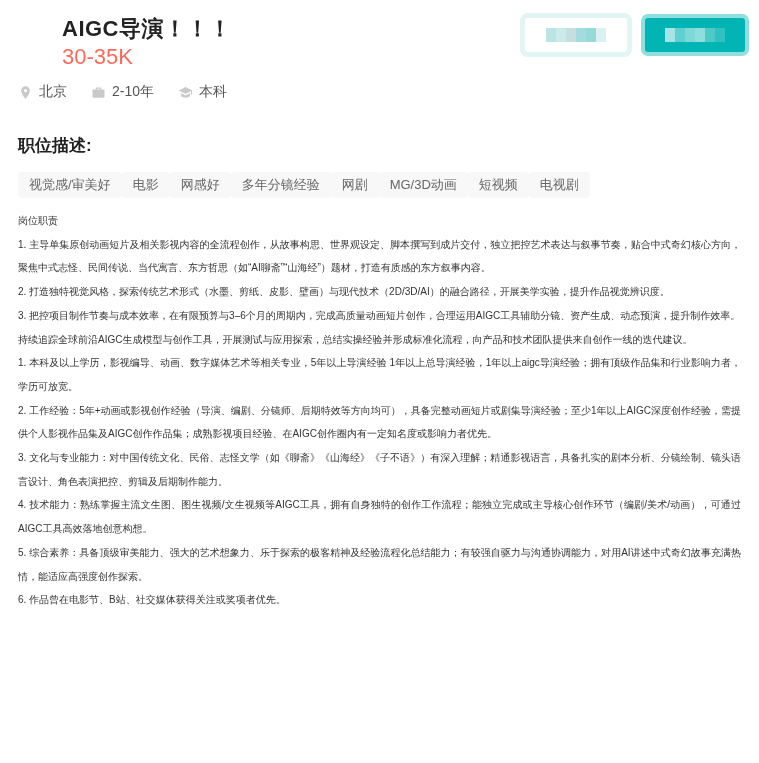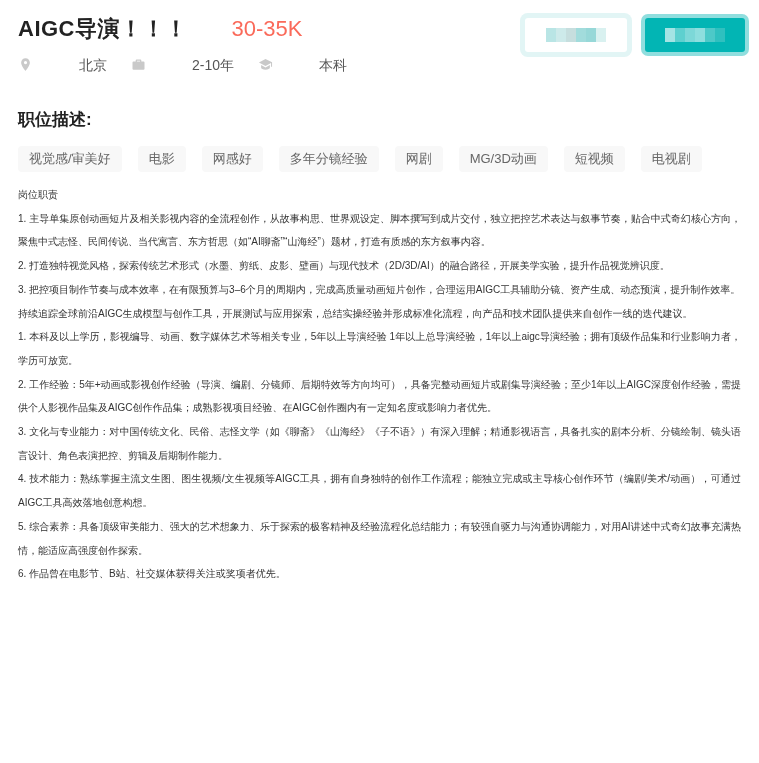--- a/index.html
+++ b/index.html
@@ -7,45 +7,45 @@
   body {
     width: 759px; height: 763px;
     background: #fff;
     overflow: hidden;
     font-family: "Liberation Sans", "DejaVu Sans", sans-serif;
     position: relative;
   }
   .page { padding: 14px 18px 0 18px; position: relative; }
 
   
-  .title-row { display: flex; align-items: baseline; }
+  .title-row { display: flex; align-items: baseline; flex-direction: column; }
   .job-title {
     margin: 0; font-size: 22px; font-weight: 700; color: #222;
     letter-spacing: 0.5px;
   }
   .salary { font-size: 22px; font-weight: 500; color: #fa6a5a; margin-left: 44px; }
 
   .meta-row { display: flex; align-items: center; margin-top: 13px; }
-  .meta-item { display: flex; margin-right: 24px; gap: 40px; }
+  .meta-item { display: flex; align-items: center; margin-right: 24px; }
   .meta-icon { width: 15px; height: 15px; margin-right: 6px; display: inline-flex; }
   .meta-icon svg { width: 15px; height: 15px; fill: #c9c9c9; }
   .meta-label { font-size: 14px; color: #555; }
 
   .actions { position: absolute; top: 18px; right: 14px; display: flex; gap: 18px; }
   .btn { border: none; padding: 0; cursor: pointer; height: 34px; border-radius: 3px;
          display: flex; align-items: center; justify-content: center; }
   .btn-outline { width: 102px; background: #fff; box-shadow: 0 0 0 5px #e2f5f5; }
   .btn-filled  { width: 100px; background: #02b5b4; box-shadow: 0 0 0 4px #90dede; }
   .mosaic { display: flex; }
   .mosaic i { display: block; width: 10px; height: 14px; }
 
   
   .desc-heading { margin: 33px 0 0 0; font-size: 17px; font-weight: 700; color: #222; }
 
-  .tags { display: flex; flex-wrap: wrap; gap: 16px; margin-top: 15px; max-width: 723px; }
+  .tags { display: flex; flex-wrap: wrap; gap: 0; margin-top: 15px; max-width: 723px; }
   .tag {
     background: #f8f8f8; color: #666; font-size: 13px;
     padding: 6px 11px; border-radius: 4px; white-space: nowrap; line-height: 14px;
   }
 
   .body-text { margin-top: 11px; }
   .body-text p {
     margin: 0; font-size: 10px; color: #333;
     line-height: 23.7px; text-align: justify;
   }

